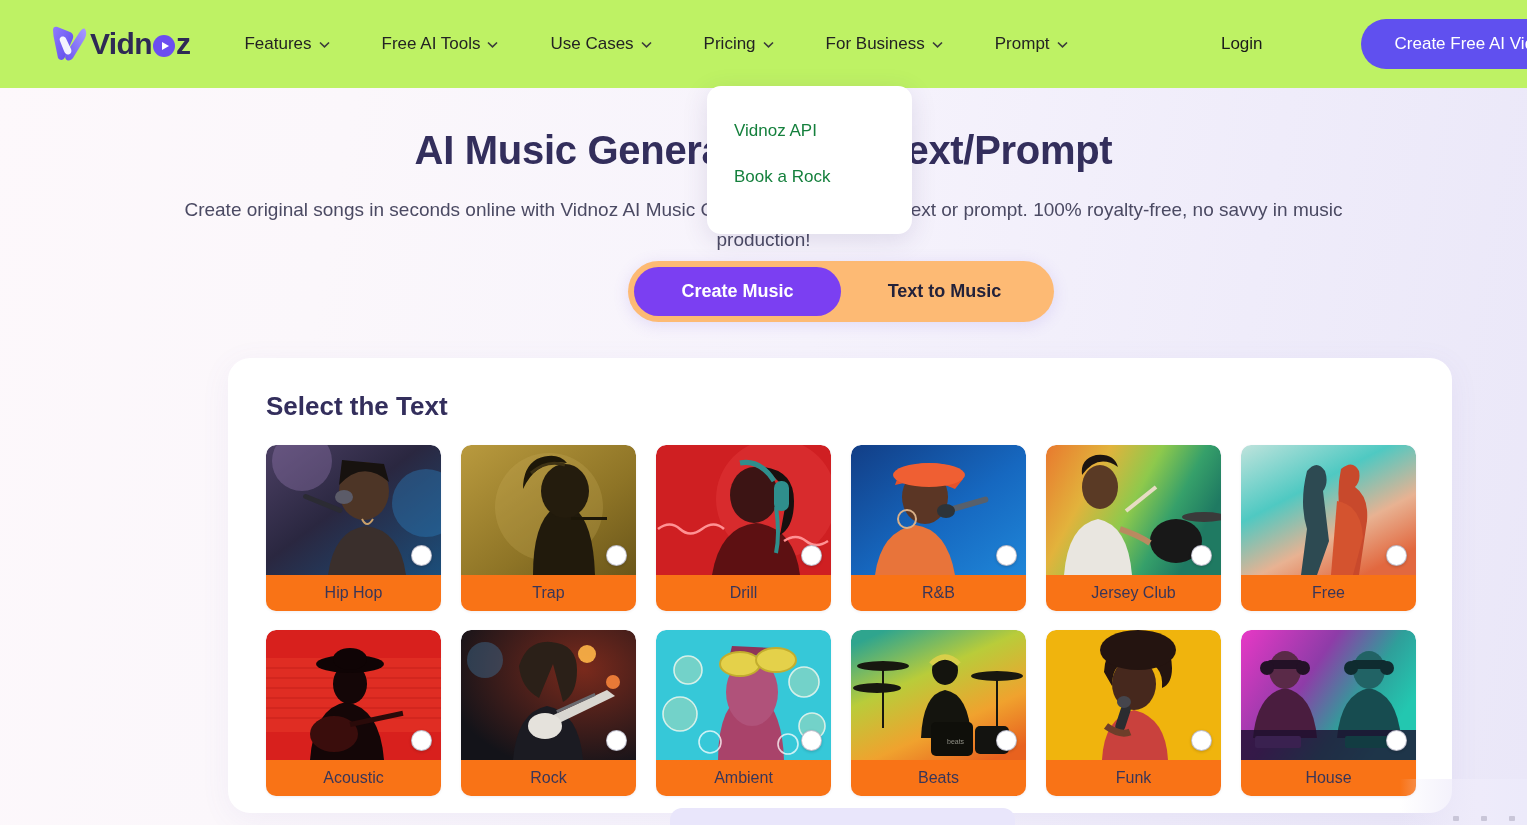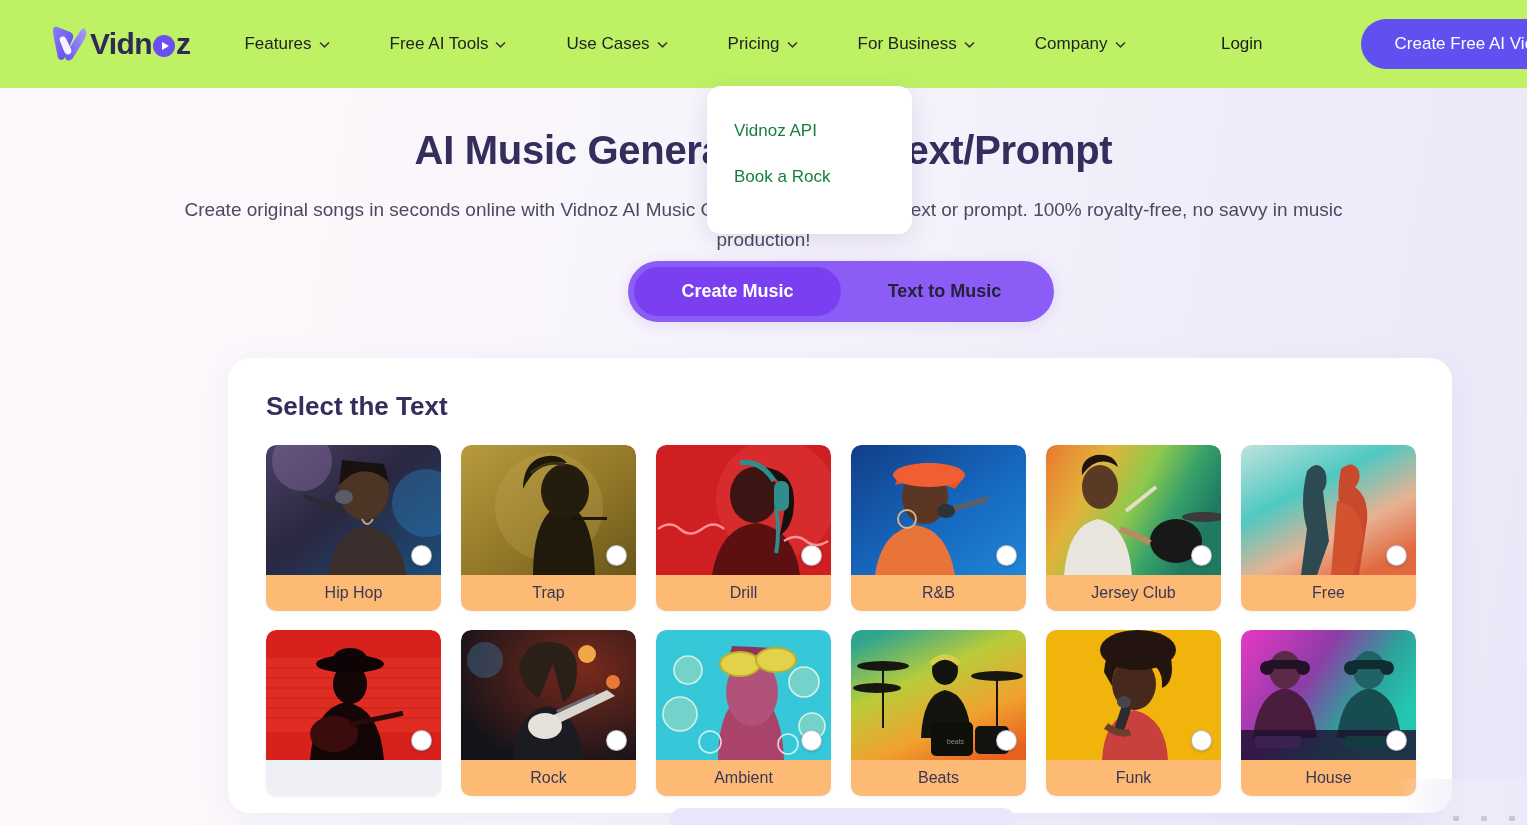--- a/index.html
+++ b/index.html
@@ -38,21 +38,21 @@
     width: 22px; height: 22px; border-radius: 50%;
     background: #6b4ef0; margin: 0 1px; position: relative; top: 2px;
   }
   .logo-o::after {
     content:""; width:0; height:0;
     border-left: 7px solid #fff;
     border-top: 4.5px solid transparent;
     border-bottom: 4.5px solid transparent;
     margin-left: 2px;
   }
-  .nav { display: flex; align-items: flex-start; gap: 12px; }
+  .nav { display: flex; align-items: flex-start; gap: 4px; }
   .nav-item {
     display: flex; align-items: center; gap: 7px;
     padding: 10px 24px;
     font-size: 17px; color: #232323; cursor: pointer;
     white-space: nowrap;
   }
   .chev { display:block; width: 11px; height: 7px; }
   .chev path { stroke:#3b3b3b; stroke-width:1.6; fill:none; }
   .header-right {
     margin-left: auto; display: flex; align-items: center; justify-content: center;
@@ -101,21 +101,21 @@
     text-align: center;
     font-size: 19px; color: #4b4a63;
     line-height: 1.6;
     width: 1215px; margin: 22px auto 0;
   }
 
   
   .tabs {
     position: absolute; top: 261px; left: 628px;
     width: 426px; height: 61px;
-    background: #8b5cf6;
+    background: #fdba74;
     border-radius: 34px;
     box-shadow: 0 3px 16px rgba(120,90,220,0.16);
     display: flex; align-items: center;
     padding: 6px;
     z-index: 20;
   }
   .tab {
     flex: 1; height: 49px;
     display: flex; align-items: center; justify-content: center;
     font-size: 18px; font-weight: 700;
@@ -161,21 +161,21 @@
   }
   .genre-thumb svg { display:block; width:175px; height:130px; }
   .radio {
     position: absolute; right: 9px; bottom: 9px;
     width: 21px; height: 21px; border-radius: 50%;
     background: #ffffff;
     border: 1px solid rgba(180,180,195,0.85);
     box-shadow: 0 1px 3px rgba(0,0,0,0.18);
   }
   .genre-label {
-    height: 36px; background: #fdba74;
+    height: 36px; background: #f97316;
     display: flex; align-items: center; justify-content: center;
     font-size: 16px; color: #3a3658;
   }
 
   
   .bottom-pill {
     position: absolute;
     left: 670px; top: 808px;
     width: 345px; height: 48px;
     background: #e9e6fb;
@@ -257,21 +257,21 @@
     </div>
 
     <div class="nav-item">
       <span>For Business</span>
       <svg class="chev" viewBox="0 0 11 7">
           <path d="M1 1.5 L5.5 5.8 L10 1.5"></path>
         </svg>
     </div>
 
     <div class="nav-item">
-      <span>Company</span>
+      <span>Prompt</span>
       <svg class="chev" viewBox="0 0 11 7">
           <path d="M1 1.5 L5.5 5.8 L10 1.5"></path>
         </svg>
     </div>
 
   </nav>
 
   <div class="header-right">
     <div class="login-link">Login</div>
     <button class="cta-btn">Create Free AI Video</button>
@@ -452,20 +452,21 @@
           </g>
           <path d="M44 130 q4 -52 36 -58 q34 6 38 58 z" fill="#140607"></path>
           <ellipse cx="84" cy="54" rx="17" ry="20" fill="#140607"></ellipse>
           <ellipse cx="84" cy="34" rx="34" ry="9" fill="#0f0405"></ellipse>
           <ellipse cx="84" cy="29" rx="17" ry="11" fill="#0f0405"></ellipse>
           <ellipse cx="68" cy="104" rx="24" ry="18" fill="#3a0d0c"></ellipse>
           <rect x="84" y="92" width="54" height="5" fill="#2a0a09" transform="rotate(-12 84 94)"></rect>
         </svg>
         <div class="radio"></div>
       </div>
+      <div class="genre-label">Acoustic</div>
     </div>
 
     <div class="genre-card">
       <div class="genre-thumb">
         <svg viewBox="0 0 175 130" preserveAspectRatio="none">
           <defs>
               <radialGradient id="g8" cx="0.7" cy="0.3" r="0.8">
                 <stop offset="0%" stop-color="#7a2a1c"></stop>
                 <stop offset="100%" stop-color="#131319"></stop>
               </radialGradient>

